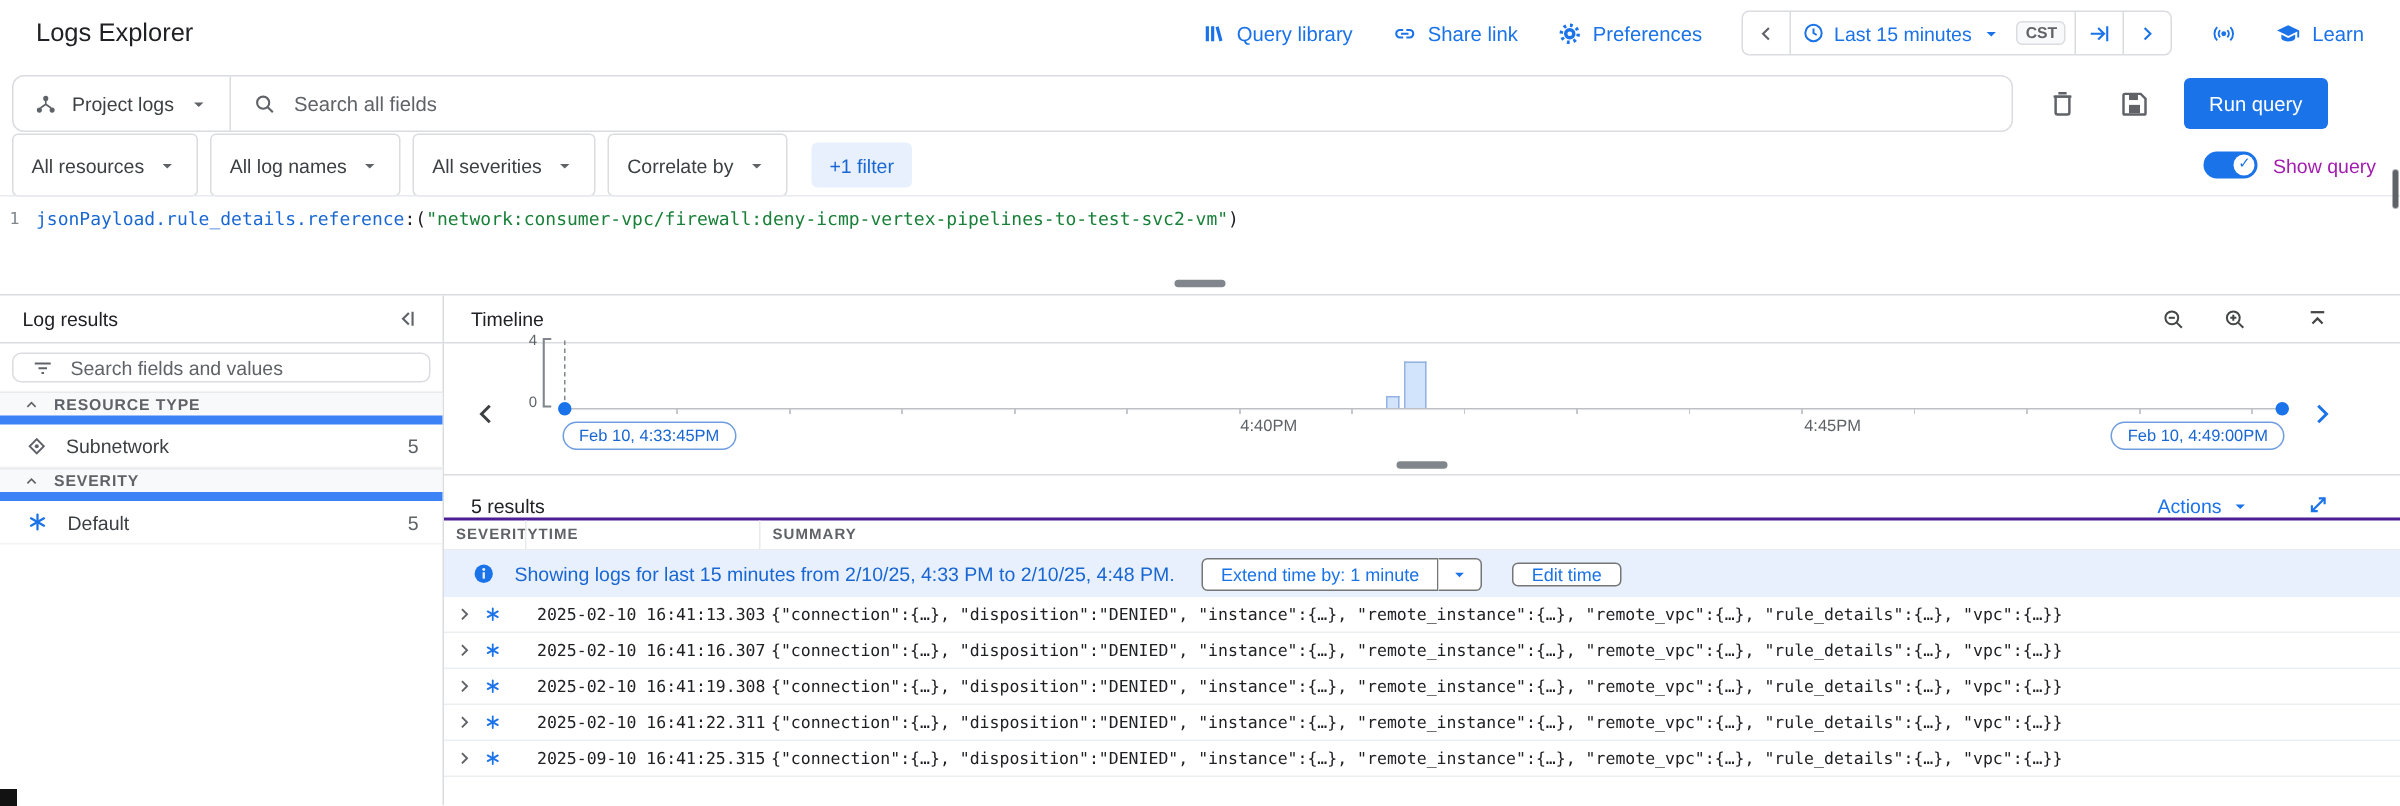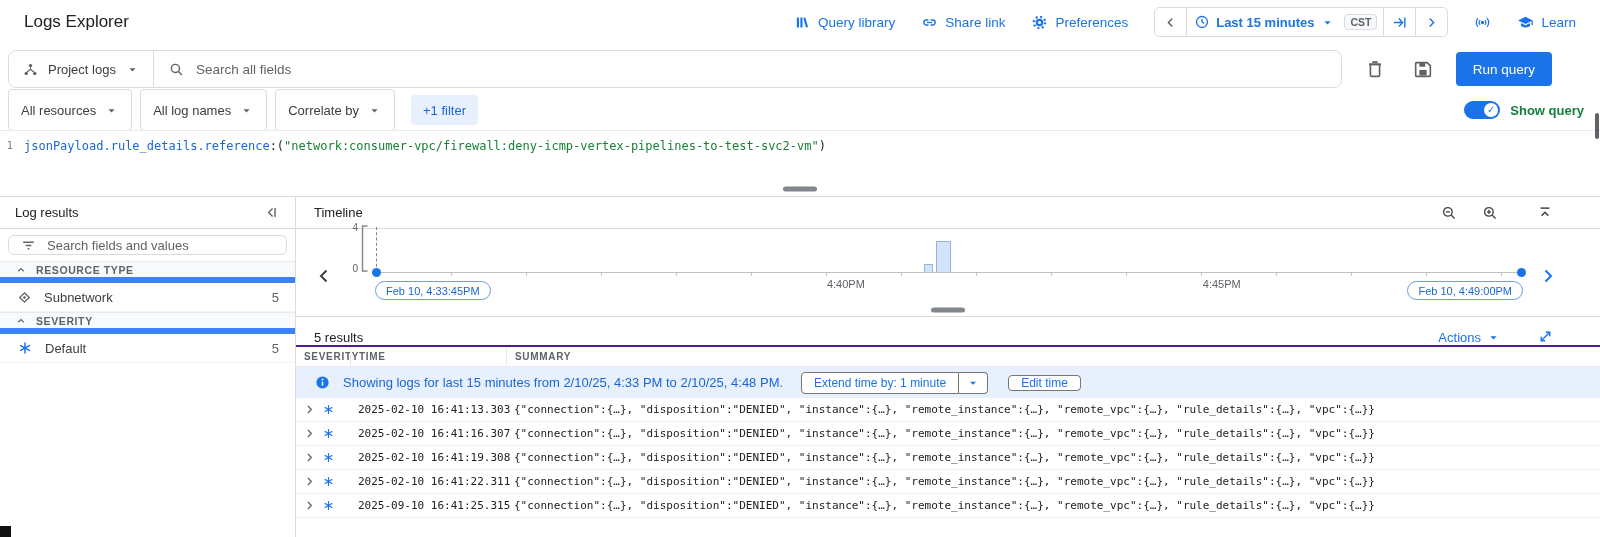--- a/index.html
+++ b/index.html
@@ -12,21 +12,21 @@
 
   
   .topbar{display:flex;align-items:center;height:44px;padding:0 24px;flex-shrink:0}
   .page-title{font-size:17px;font-weight:400;color:#202124}
   .top-actions{margin-left:auto;display:flex;align-items:center;gap:26px}
   .tb-btn{display:flex;align-items:center;gap:7px;color:#1a73e8;font-size:13.5px;font-weight:500;cursor:pointer;white-space:nowrap}
   .tb-btn .ic{width:17px;height:17px}
   .time-group{display:flex;align-items:center;border:1px solid #dadce0;border-radius:5px;height:30px}
   .tg-seg{display:flex;align-items:center;height:100%;padding:0 7px;cursor:pointer}
   .tg-sep{width:1px;height:100%;background:#dadce0}
-  .tg-range{gap:6px;color:#1a73e8;font-weight:700}
+  .tg-range{gap:6px;color:#1a73e8;font-weight:400}
   .tg-range .ic{width:16px;height:16px}
   .cst-badge{font-size:10.5px;color:#5f6368;border:1px solid #dadce0;background:#f8f9fa;border-radius:4px;padding:1px 5px;font-weight:600;margin:0 6px 0 2px}
   .tg-ic{width:17px;height:17px}
   .c-gray{color:#5f6368}.c-blue{color:#1a73e8}
 
   
   .querybar{display:flex;align-items:center;height:50px;padding:6px 0 6px 8px;flex-shrink:0}
   .qbox{flex:1;display:flex;align-items:center;height:38px;border:1px solid #dadce0;border-radius:8px;background:#fff;min-width:0}
   .scope-btn{display:flex;align-items:center;gap:9px;padding:0 13px;height:100%;border-right:1px solid #dadce0;font-weight:500;color:#3c4043;cursor:pointer;white-space:nowrap}
   .scope-btn .ic{width:17px;height:17px;color:#5f6368}
@@ -41,21 +41,21 @@
 
   
   .filterbar{display:flex;align-items:center;gap:8px;height:36px;padding:0 16px 4px 8px;flex-shrink:0}
   .drop{display:flex;align-items:center;gap:8px;height:42px;padding:0 12px;border:1px solid #dadce0;border-radius:4px;background:#fff;font-size:13px;font-weight:500;color:#3c4043;cursor:pointer;white-space:nowrap}
   .drop .caret{width:15px;height:15px;color:#5f6368}
   .chip{height:30px;display:flex;align-items:center;padding:0 12px;background:#e8f0fe;color:#1967d2;border-radius:4px;font-weight:500;margin-left:8px;cursor:pointer}
   .fb-right{margin-left:auto;display:flex;align-items:center;gap:10px}
   .toggle{width:36px;height:18px;border-radius:9px;background:#1a73e8;position:relative;cursor:pointer;flex-shrink:0}
   .toggle .knob{position:absolute;right:2px;top:2px;width:14px;height:14px;border-radius:50%;background:#fff;display:flex;align-items:center;justify-content:center}
   .toggle .chk{color:#1a73e8;font-size:10px;line-height:1}
-  .showq-label{font-weight:700;color:#15803d}
+  .showq-label{font-weight:400;color:#a21caf}
 
   
   .editor{height:52px;border-top:1px solid #e8eaed;padding-top:7px;flex-shrink:0;cursor:text}
   .code-line{display:flex;font-size:12px;line-height:16px;white-space:pre}
   .ln{width:24px;text-align:right;color:#80868b;font-size:11px;padding-right:11px;flex-shrink:0}
   .c-field{color:#1967d2}.c-punc{color:#202124}.c-str{color:#188038}
 
   .splitter{height:15px;border-bottom:1px solid #dadce0;position:relative;flex-shrink:0}
   .splitter2{height:14px;border-bottom:1px solid #dadce0;position:relative;flex-shrink:0}
   .grip{position:absolute;left:50%;top:50%;transform:translate(-50%,-50%);width:34px;height:5px;border-radius:3px;background:#80868b;cursor:row-resize}
@@ -339,20 +339,26 @@
           <use href="#i-caret"></use>
         </svg>
     </div>
     <div class="drop">
       <span>All log names</span>
       <svg class="caret">
           <use href="#i-caret"></use>
         </svg>
     </div>
     <div class="drop">
+      <span>All severities</span>
+      <svg class="caret">
+          <use href="#i-caret"></use>
+        </svg>
+    </div>
+    <div class="drop">
       <span>Correlate by</span>
       <svg class="caret">
           <use href="#i-caret"></use>
         </svg>
     </div>
     <div class="chip">+1 filter</div>
     <div class="fb-right">
       <div class="toggle">
         <div class="knob">
             <span class="chk">✓</span>

